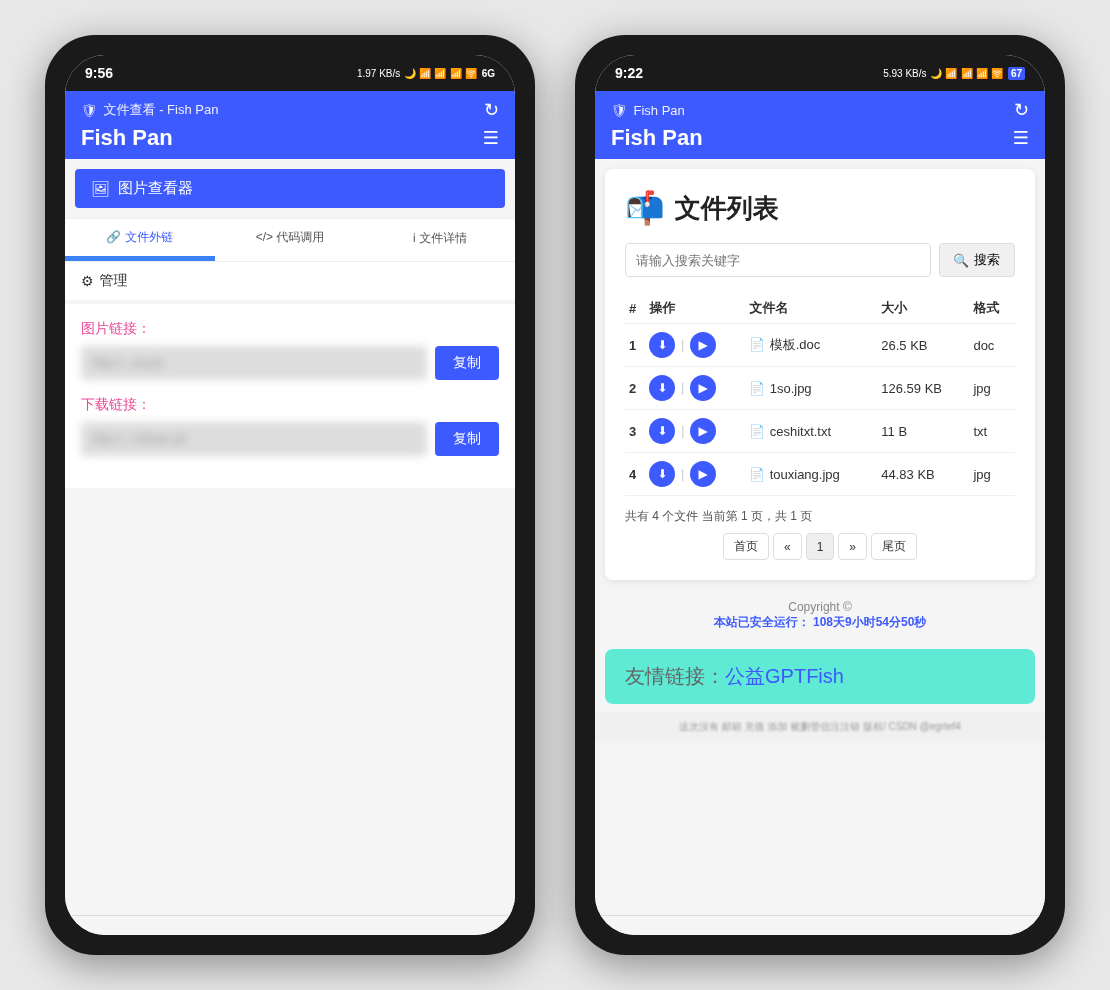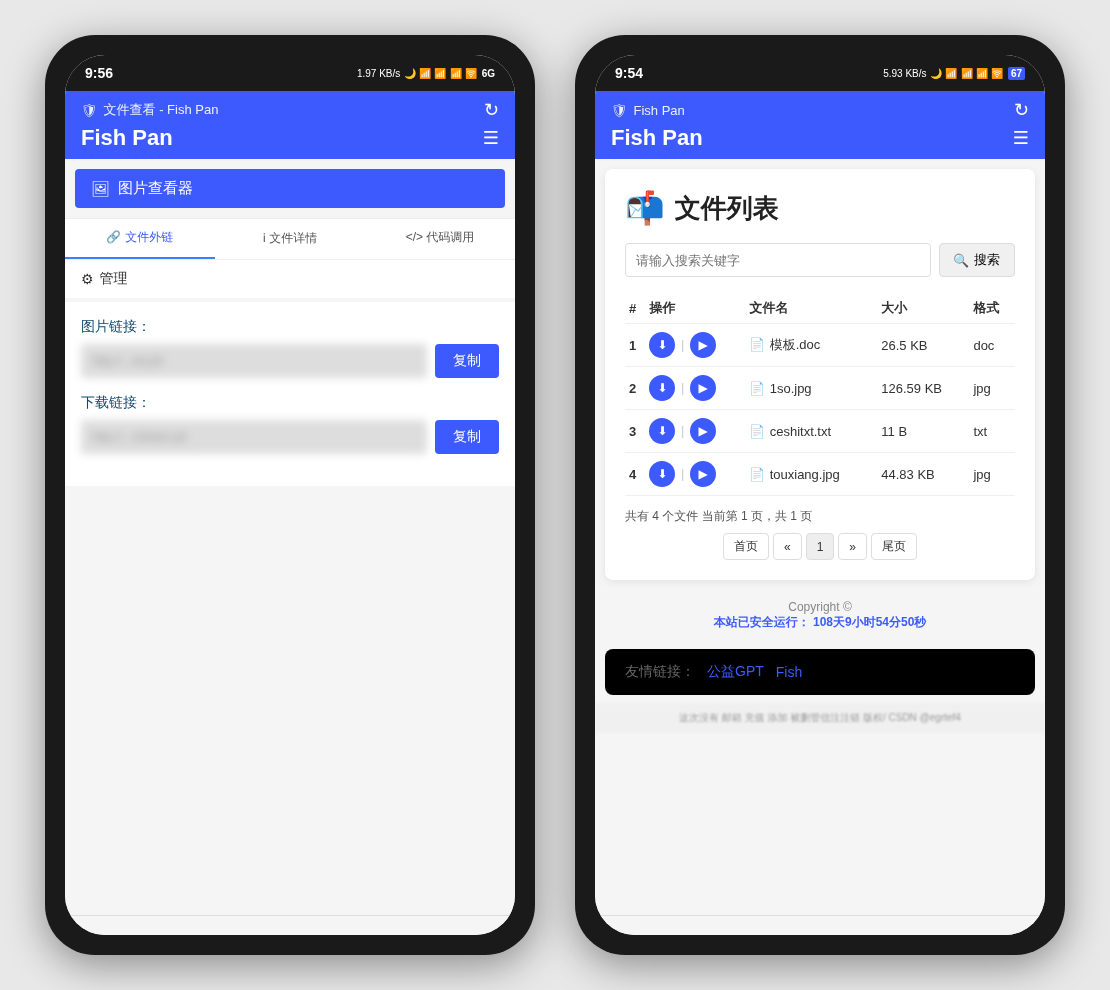--- a/index.html
+++ b/index.html
@@ -180,21 +180,21 @@
       padding: 10px 4px;
       text-align: center;
       font-size: 12px;
       color: #555;
       border-bottom: 2px solid transparent;
       cursor: pointer;
     }
 
     .tab-item.active {
       color: #3d5afe;
-      border-bottom: 2px solid #3b82f6;
+      border-bottom: 5px solid #3b82f6;
     }
 
     
     .mgmt-row {
       background: #fff;
       padding: 10px 16px;
       border-top: 1px solid #eee;
       display: flex;
       align-items: center;
       gap: 6px;
@@ -204,21 +204,21 @@
 
     
     .link-section {
       background: #fff;
       padding: 16px;
       margin-top: 4px;
     }
 
     .link-label {
       font-size: 14px;
-      color: #0c4a6e;
+      color: #ec4899;
       margin-bottom: 8px;
     }
 
     .link-input-row {
       display: flex;
       gap: 8px;
       margin-bottom: 16px;
     }
 
     .link-input {
@@ -381,28 +381,27 @@
       font-size: 12px;
       color: #555;
     }
 
     .footer-runtime span {
       color: #3d5afe;
       font-weight: bold;
     }
 
     .links-card {
-      background: #000000;
+      background: #5eead4;
       margin: 8px 10px;
       border-radius: 8px;
       padding: 14px 20px;
       display: flex;
       align-items: center;
-      gap: 12px;
-      font-size: 14px;
+      font-size: 20px;
       color: #333;
     }
 
     .links-label {
       color: #666;
     }
 
     .links-item {
       color: #3d5afe;
       cursor: pointer;
@@ -464,26 +463,26 @@
         <span>图片查看器</span>
       </div>
 
 
       <div class="tabs-bar">
         <div class="tab-item active">
           <span>🔗</span>
           <span>文件外链</span>
         </div>
         <div class="tab-item">
+          <span>&lt;/&gt;</span>
+          <span>代码调用</span>
+        </div>
+        <div class="tab-item">
           <span>ℹ</span>
           <span>文件详情</span>
-        </div>
-        <div class="tab-item">
-          <span>&lt;/&gt;</span>
-          <span>代码调用</span>
         </div>
       </div>
 
       <div class="mgmt-row">
         <span>⚙</span>
         <span>管理</span>
       </div>
 
       <div class="link-section">
         <div class="link-label">图片链接：</div>
@@ -502,21 +501,21 @@
 
     <div class="bottom-bar"></div>
   </div>
 </div>
 
 <div class="phone">
   <div class="camera-dot"></div>
   <div class="phone-inner">
 
     <div class="status-bar">
-      <span class="status-time">9:54</span>
+      <span class="status-time">9:22</span>
       <span class="status-icons">
         <span>5.93 KB/s</span>
         🌙 📶 📶 📶 🛜 <strong style="background:#3d5afe;padding:1px 3px;border-radius:2px;">67</strong>
       </span>
     </div>
 
     <div class="nav-bar">
       <div class="nav-top-row">
         <div class="nav-title-small">
           <span>🛡</span>

